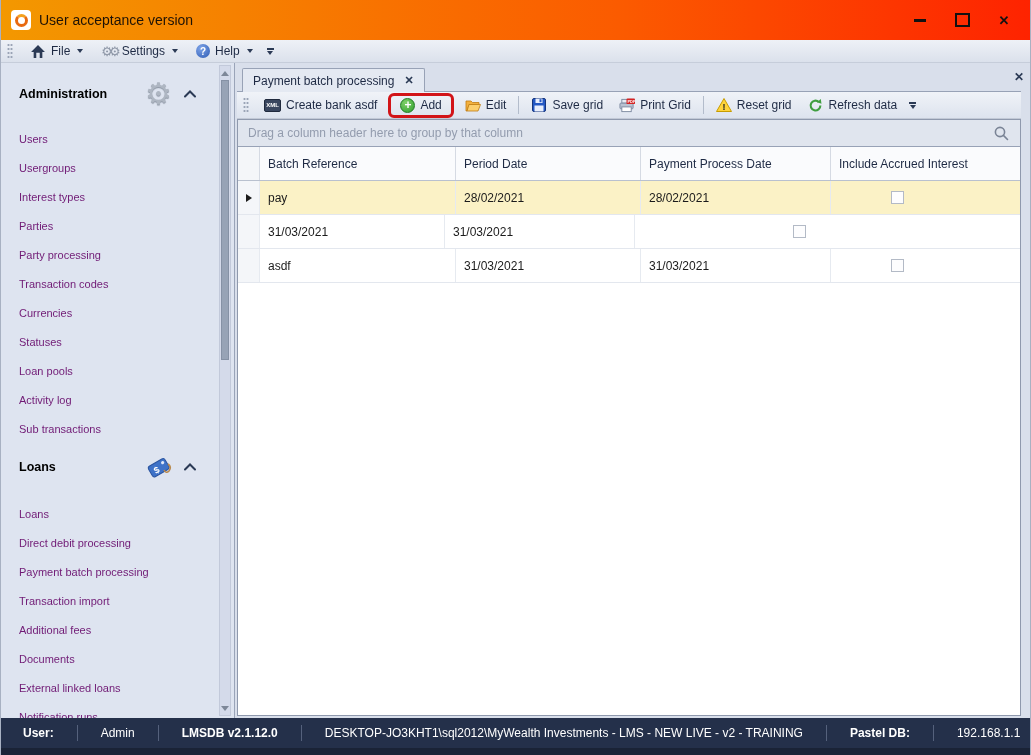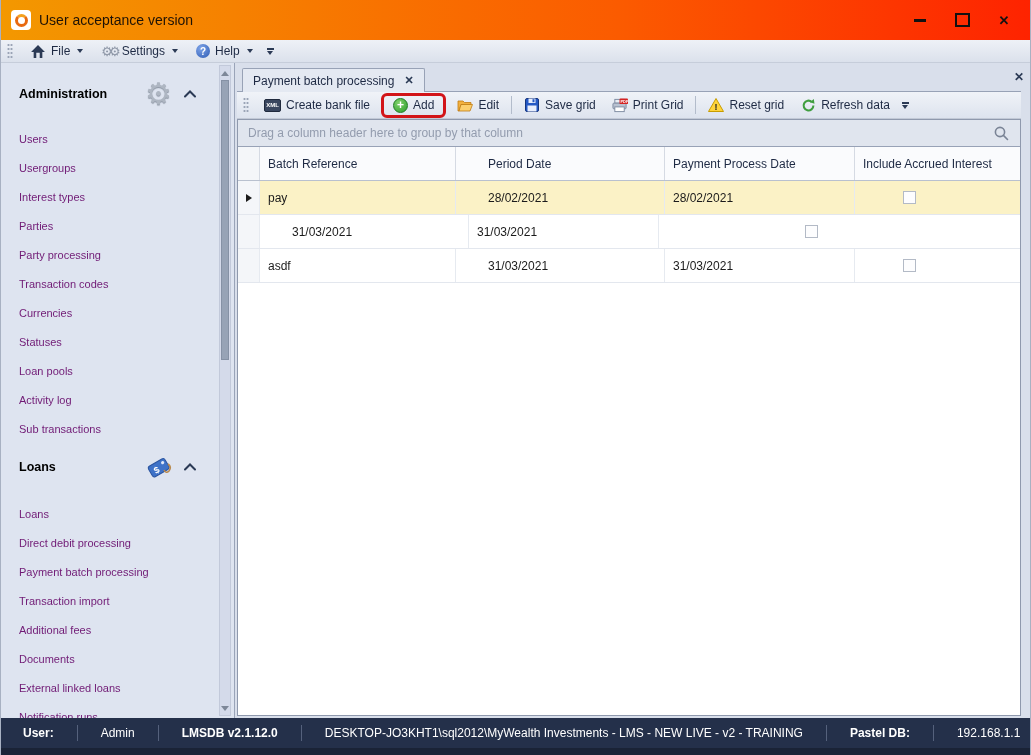--- a/index.html
+++ b/index.html
@@ -70,21 +70,21 @@
   .group-text { font-size:12px; color:#939cae; }
   .search-ic { position:absolute; right:10px; top:5px; }
 
   .grid { flex:1 1 auto; display:flex; flex-direction:column; font-size:12px; color:#1b1b1b; }
   .g-row { display:flex; height:34px; flex:0 0 auto; align-items:stretch; }
   .g-head { background:#fafbfd; border-bottom:1px solid #b9c1cf; color:#1e2a44; }
   .g-head .g-cell { border-right:1px solid #d5dae3; display:flex; align-items:center; padding-left:8px; }
   .g-cell { display:flex; align-items:center; padding-left:8px; overflow:hidden; white-space:nowrap; }
   .c-ind { width:22px; flex:0 0 auto; padding-left:0; justify-content:center; border-right:1px solid #d5dae3; background:#f4f6f9; }
   .c-1 { width:196px; flex:0 0 auto; }
-  .c-2 { width:185px; flex:0 0 auto;margin-left:24px; }
+  .c-2 { width:185px; flex:0 0 auto; }
   .c-3 { width:190px; flex:0 0 auto; }
   .c-4 { flex:1 1 auto; border-right:none !important; }
   .g-data { border-bottom:1px solid #e3e7ee; background:#fff; }
   .g-data .g-cell { border-right:1px solid #e6eaf0; }
   .g-data.selected { background:#fbf2c6; }
   .g-data.selected .g-cell:not(.c-ind) { background:#fbf2c6; }
   .g-data .c-ind { background:#f4f6f9; }
   .row-arrow { width:0; height:0; border-top:4px solid transparent; border-bottom:4px solid transparent; border-left:6px solid #1b1b1b; }
   .c-check { justify-content:center; padding-left:0; padding-right:56px; }
   .checkbox { width:13px; height:13px; border:1px solid #b3bac6; background:#fdfdfe; }
@@ -217,21 +217,21 @@
           <span>Payment batch processing</span>
           <span class="tab-close">✕</span>
         </div>
       </div>
       <div class="panel-close">✕</div>
 
       <div class="toolbar">
         <div class="grip"></div>
         <div class="tbtn">
           <span class="xml-ic">XML</span>
-          <span>Create bank file</span>
+          <span>Create bank asdf</span>
         </div>
         <div class="red-box">
           <div class="tbtn">
             <span class="add-ic">+</span>
             <span>Add</span>
           </div>
         </div>
         <div class="tbtn">
           <span class="ic">
             <svg width="16" height="13" viewBox="0 0 16 13">

